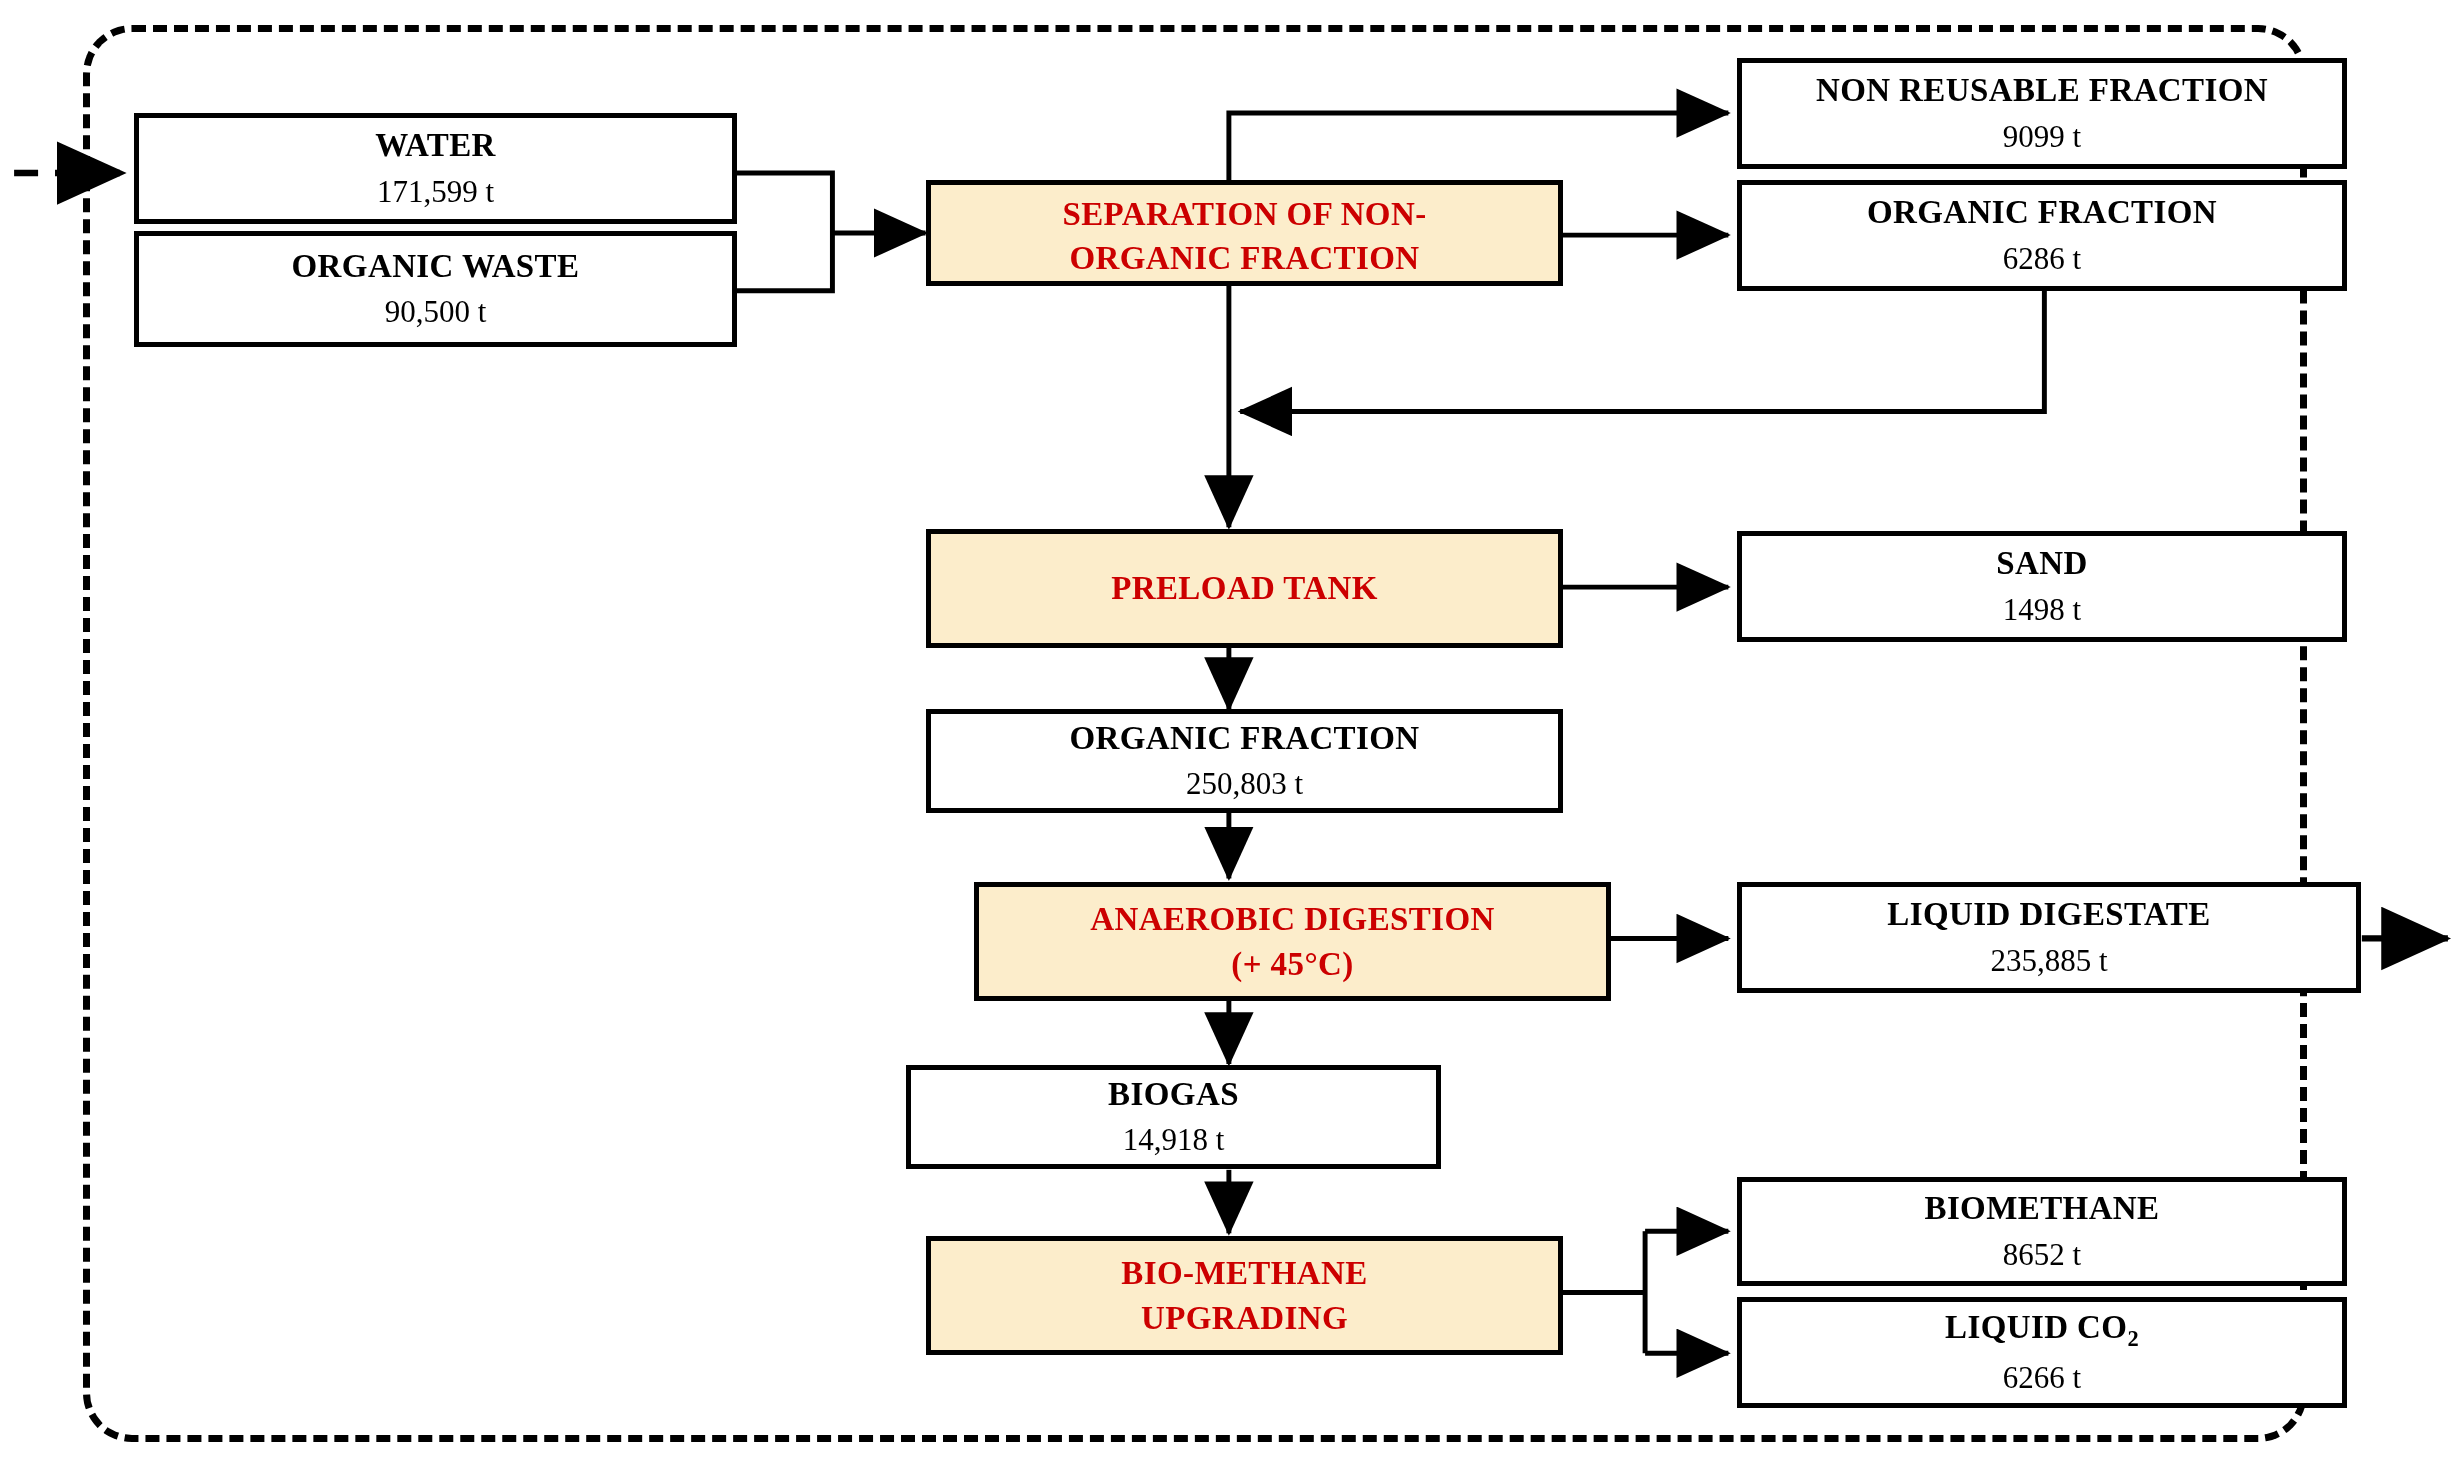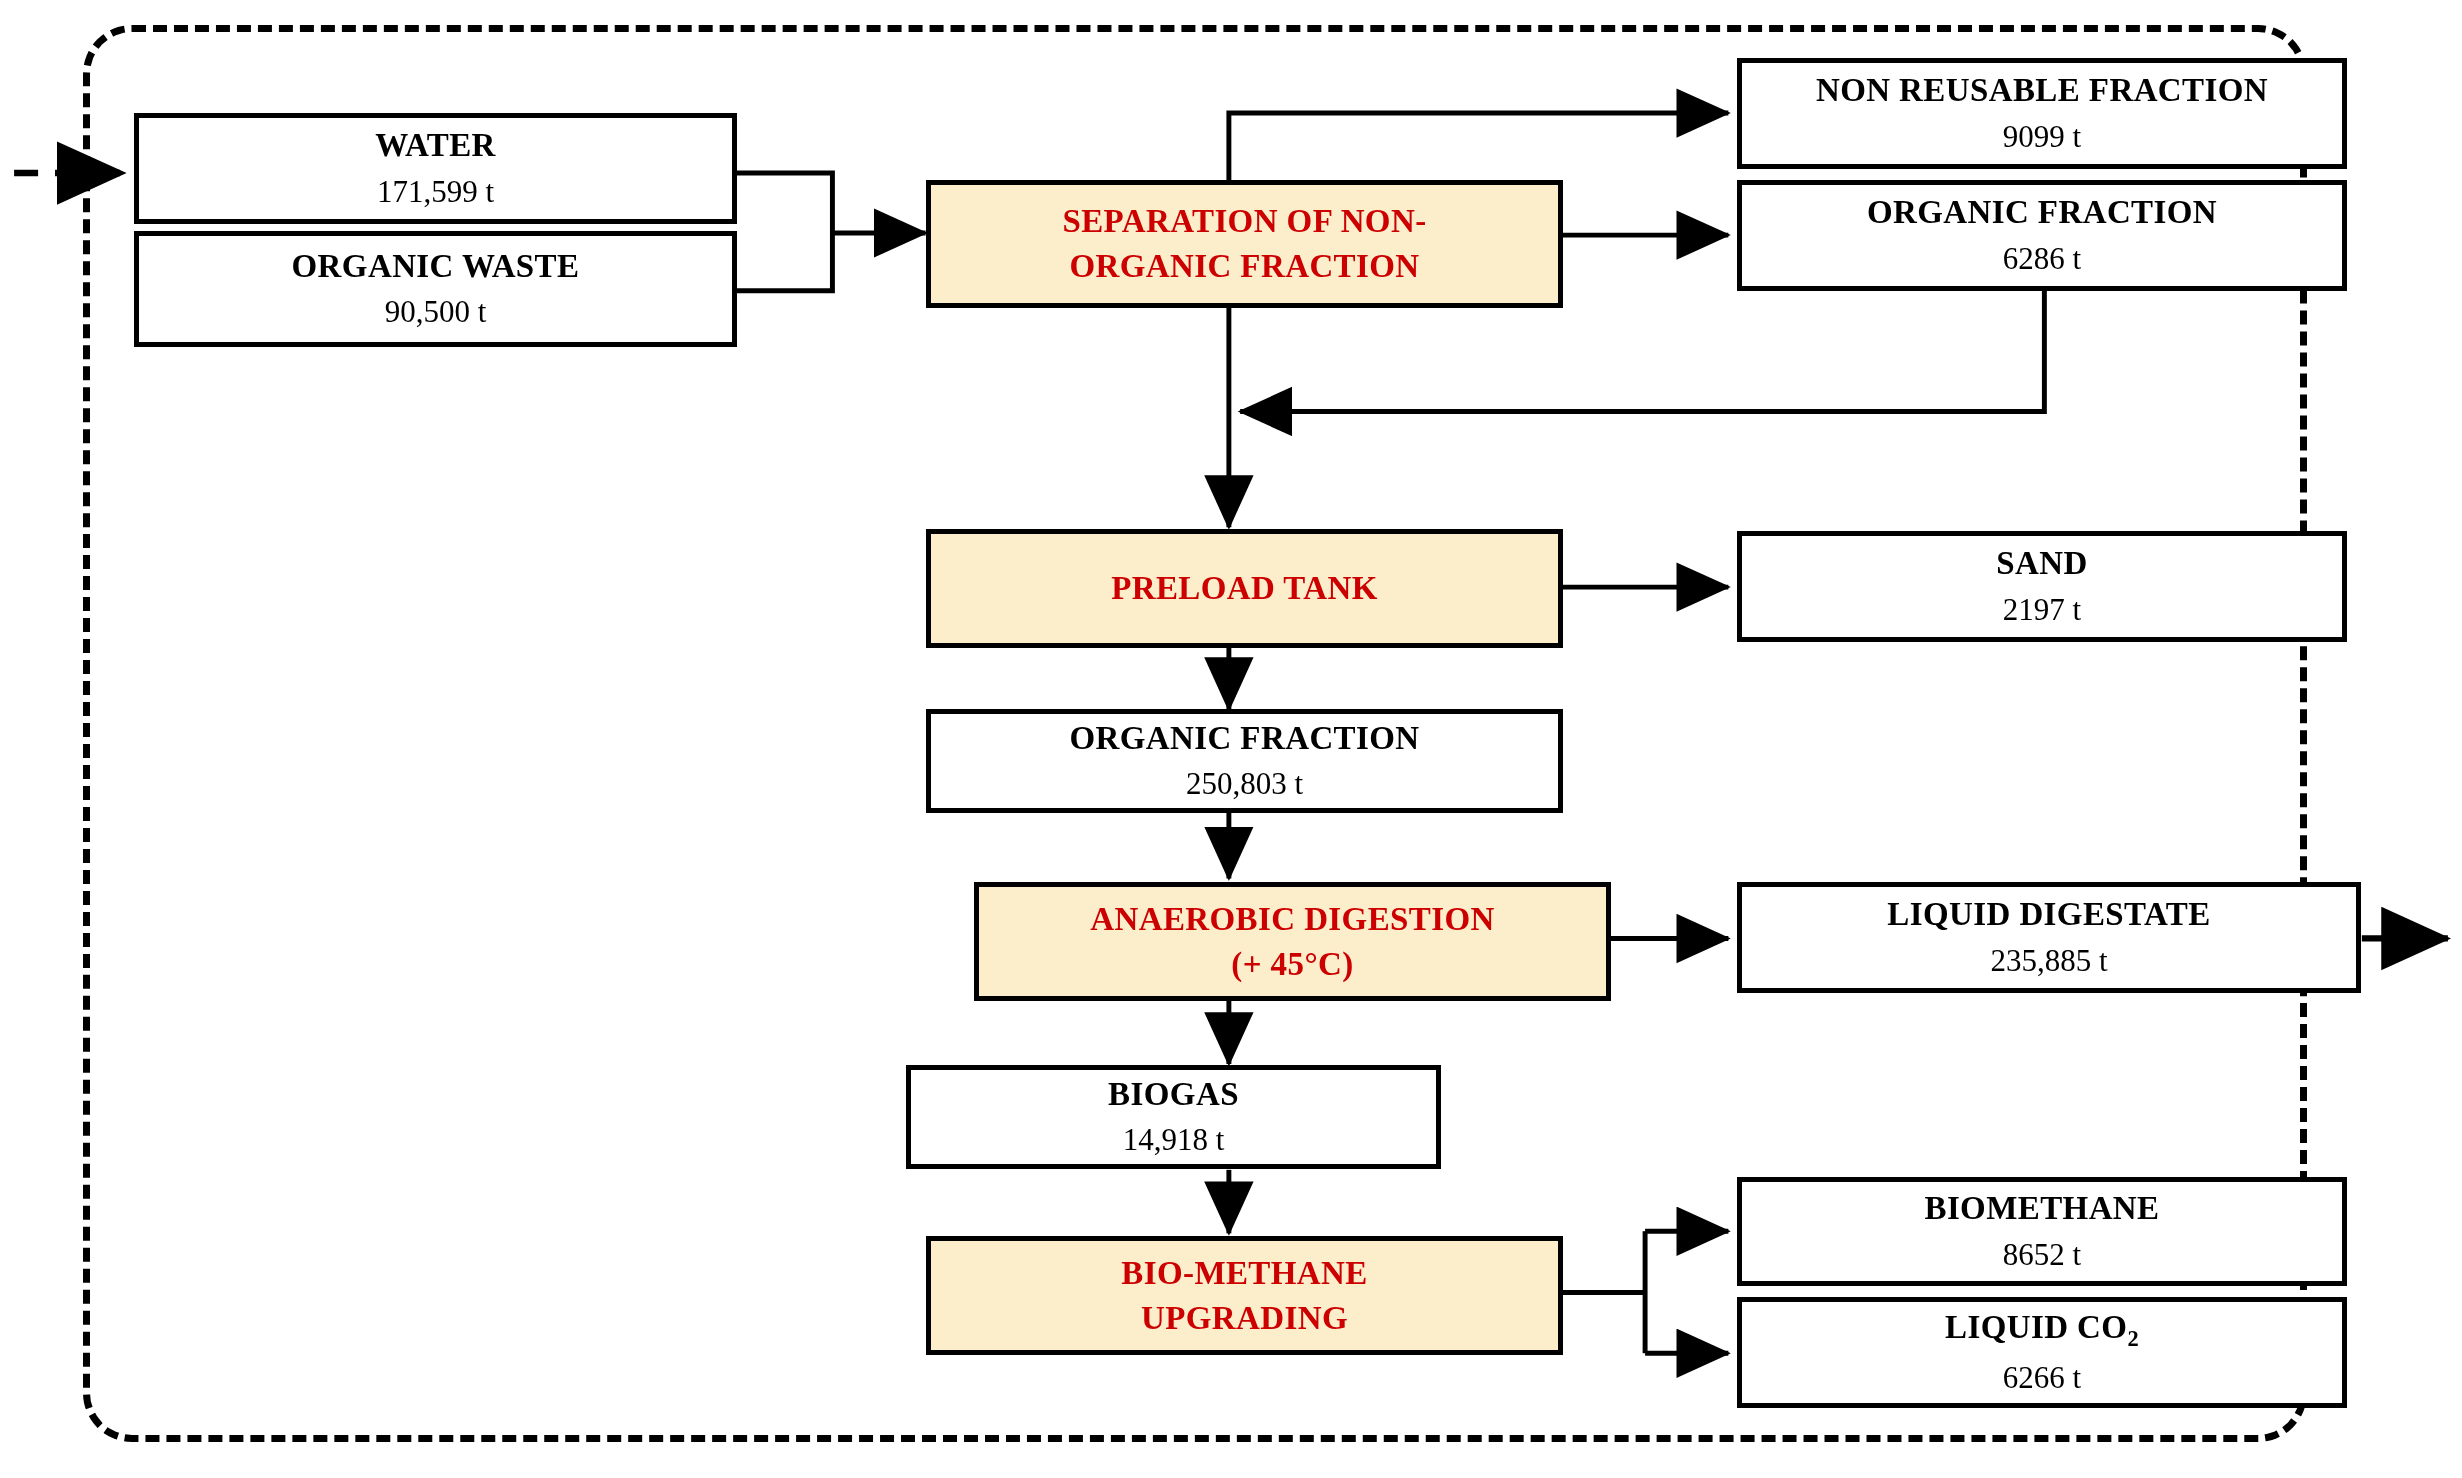--- a/index.html
+++ b/index.html
@@ -152,42 +152,42 @@
   <div class="node" style="left:134px; top:113px; width:603px; height:111px;">
     <div class="title">WATER</div>
     <div class="value">171,599 t</div>
   </div>
 
   <div class="node" style="left:134px; top:231px; width:603px; height:116px;">
     <div class="title">ORGANIC WASTE</div>
     <div class="value">90,500 t</div>
   </div>
 
-  <div class="node process" style="left:926px; top:180px; width:637px; height:128px;">
+  <div class="node process" style="left:926px; top:180px; width:637px; height:106px;justify-content:flex-end;">
     <div class="title two-line">SEPARATION OF NON-</div>
     <div class="title two-line">ORGANIC FRACTION</div>
   </div>
 
   <div class="node" style="left:1737px; top:58px; width:610px; height:111px;">
     <div class="title">NON REUSABLE FRACTION</div>
     <div class="value">9099 t</div>
   </div>
 
   <div class="node" style="left:1737px; top:180px; width:610px; height:111px;">
     <div class="title">ORGANIC FRACTION</div>
     <div class="value">6286 t</div>
   </div>
 
   <div class="node process" style="left:926px; top:529px; width:637px; height:119px;">
     <div class="title">PRELOAD TANK</div>
   </div>
 
   <div class="node" style="left:1737px; top:531px; width:610px; height:111px;">
     <div class="title">SAND</div>
-    <div class="value">2197 t</div>
+    <div class="value">1498 t</div>
   </div>
 
   <div class="node" style="left:926px; top:709px; width:637px; height:104px;">
     <div class="title">ORGANIC FRACTION</div>
     <div class="value">250,803 t</div>
   </div>
 
   <div class="node process" style="left:926px; top:882px; width:637px; height:119px;margin-left:48px;">
     <div class="title two-line">ANAEROBIC DIGESTION</div>
     <div class="title two-line">(+ 45°C)</div>

